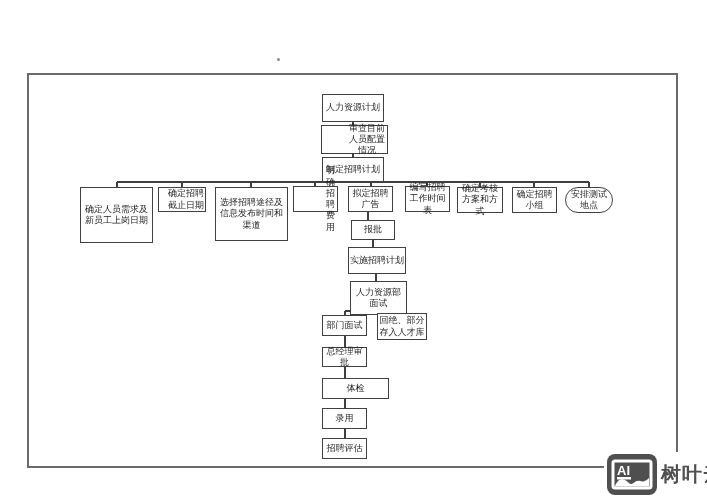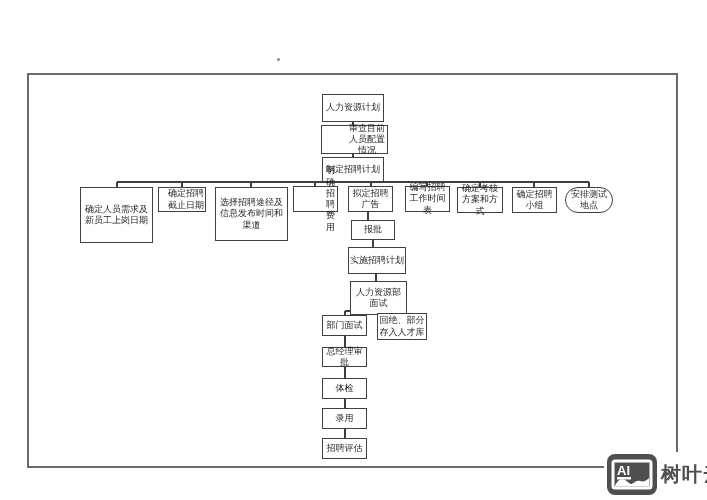--- a/index.html
+++ b/index.html
@@ -79,21 +79,21 @@
       <div class="flow-node" style="left: 405px; top: 186px; width: 45px; height: 26px;">编写招聘工作时间表</div>
       <div class="flow-node" style="left: 457px; top: 187px; width: 46px; height: 26px;">确定考核方案和方式</div>
       <div class="flow-node" style="left: 512px; top: 187px; width: 45px; height: 26px;">确定招聘小组</div>
       <div class="flow-node" style="left: 565px; top: 187px; width: 48px; height: 26px; border-radius: 13px;">安排测试地点</div>
       <div class="flow-node" style="left: 351px; top: 220px; width: 44px; height: 20px;">报批</div>
       <div class="flow-node" style="left: 348px; top: 247px; width: 58px; height: 27px;">实施招聘计划</div>
       <div class="flow-node" style="left: 350px; top: 281px; width: 57px; height: 34px; font-family: Liberation Serif, serif;">人力资源部面试</div>
       <div class="flow-node" style="left: 322px; top: 315px; width: 45px; height: 21px;">部门面试</div>
       <div class="flow-node" style="left: 377px; top: 313px; width: 50px; height: 27px;">回绝、部分存入人才库</div>
       <div class="flow-node" style="left: 322px; top: 347px; width: 45px; height: 20px;">总经理审批</div>
-      <div class="flow-node" style="left: 322px; top: 378px; width: 45px; height: 21px;">体检</div>
+      <div class="flow-node" style="left: 322px; top: 378px; width: 67px; height: 21px;">体检</div>
       <div class="flow-node" style="left: 322px; top: 408px; width: 45px; height: 21px;">录用</div>
       <div class="flow-node" style="left: 322px; top: 438px; width: 45px; height: 21px;">招聘评估</div>
     </div>
 
   <div class="brand">
     <svg width="52" height="43" viewBox="0 0 52 43">
       <rect x="1" y="1" width="50" height="41" rx="8" fill="#4f4f4f"></rect>
       <rect x="7" y="8" width="38" height="27" rx="2" fill="none" stroke="#ffffff" stroke-width="3"></rect>
       <text x="11" y="22" fill="#ffffff" font-size="13" font-weight="bold" font-family="Liberation Sans, DejaVu Sans, sans-serif">AI</text>
       <rect x="11" y="24" width="14" height="2.5" fill="#ffffff"></rect>

